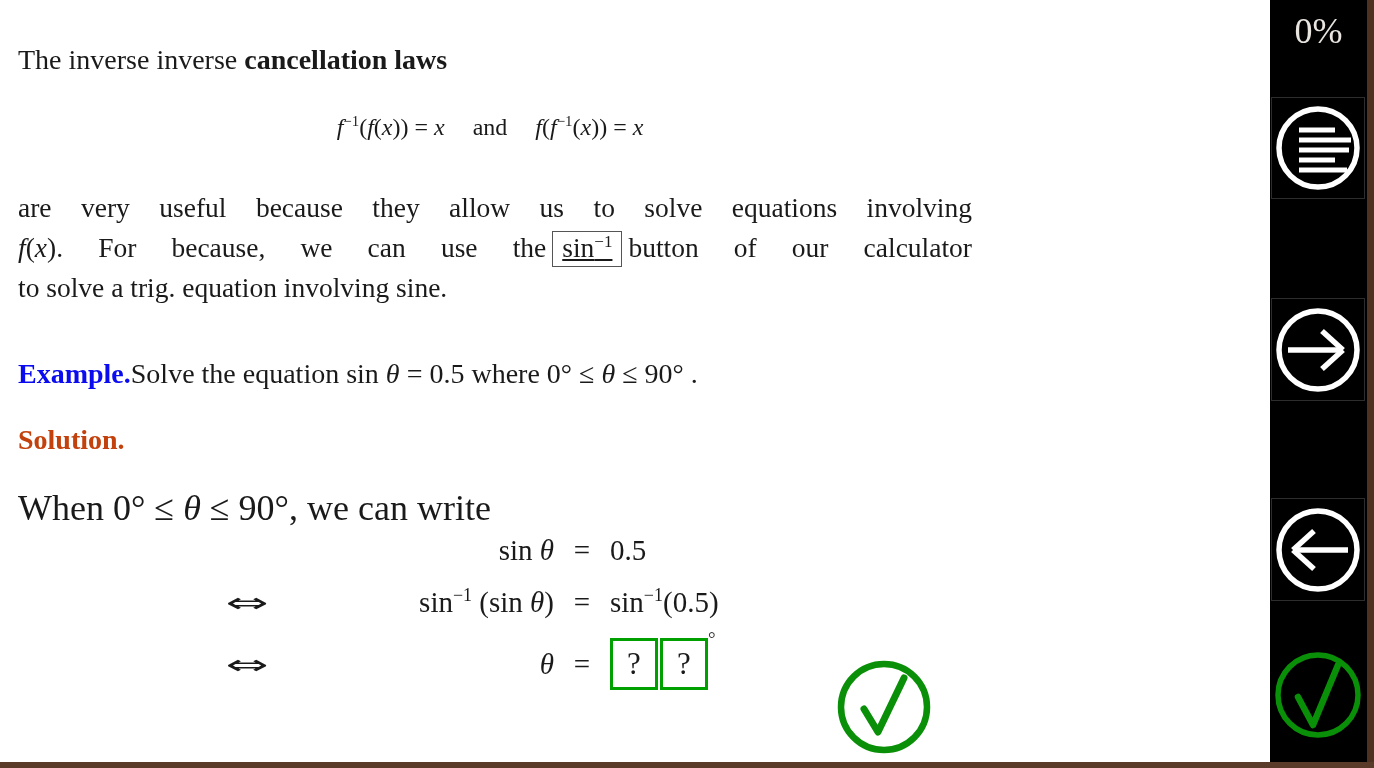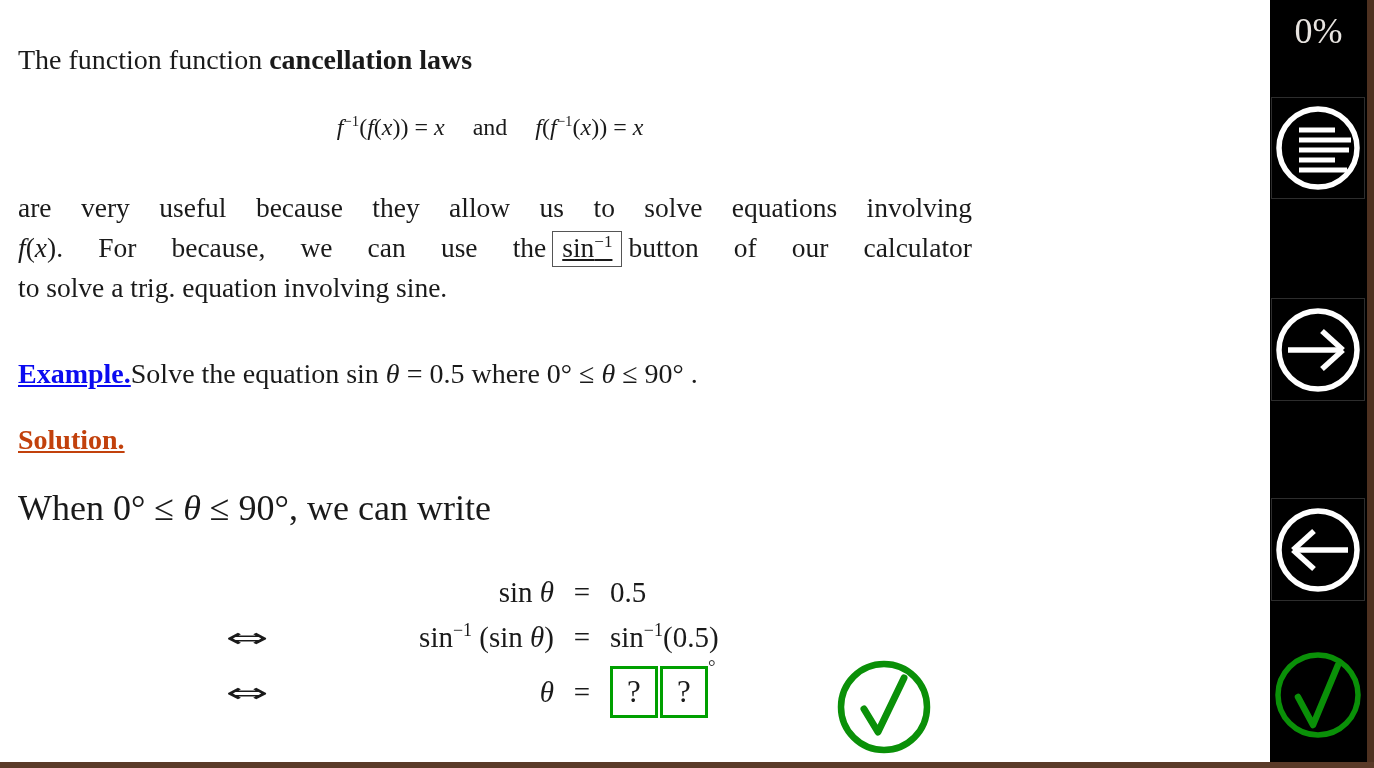--- a/index.html
+++ b/index.html
@@ -32,31 +32,31 @@
   .calc-box {
     display:inline-block;
     border:1.5px solid #555;
     padding:1px 9px 3px 9px;
     margin:0 6px;
     line-height:1.1;
     text-decoration:underline;
   }
 
   .example-line { left:18px; top:358px; font-size:28px; }
-  .lbl { font-weight:bold;text-decoration:underline; }
+  .lbl { font-weight:bold; }
   .example-line .seg2 { }
 
   .solution-line { left:18px; top:424px; font-size:28px; }
   .when-line { left:18px; top:487px; font-size:36px; }
 
   .eq-grid {
-    left:226px; top:576px;
+    left:226px; top:534px;
     display:grid;
     grid-template-columns: 118px 210px 56px auto;
-    row-gap:12px;
+    row-gap:19px;
     align-items:center;
     font-size:29px;
   }
   .cell { white-space:nowrap; }
   .lhs { text-align:right; }
   .rel { text-align:center; }
   .rhs { text-align:left; }
   .dbl-arrow {
     display:inline-block;
     transform: scaleX(1.9);
@@ -111,21 +111,21 @@
   .frame-bottom { position:absolute; left:0; top:762px; width:1374px; height:6px; background:#5a3a28; }
 </style>
 </head>
 <body>
 
 <div class="page">
 
   <main class="content">
 
     <div class="abs intro">
-      <span>The function function </span><b>cancellation laws</b>
+      <span>The inverse inverse </span><b>cancellation laws</b>
     </div>
 
     <div class="abs display-eq">
       <span><span class="i">f</span><sup>−1</sup><span>(</span><span class="i">f</span><span>(</span><span class="i">x</span><span>)) = </span><span class="i">x</span></span><span class="conj">and</span><span><span class="i">f</span><span>(</span><span class="i">f</span><sup>−1</sup><span>(</span><span class="i">x</span><span>)) = </span><span class="i">x</span></span>
     </div>
 
     <div class="abs para">
       <div class="jline">are very useful because they allow us to solve equations involving</div>
       <div class="jline">
         <span><span class="i">f</span><span>(</span><span class="i">x</span><span>). For because, we can use the</span></span><span class="calc-box"><span>sin</span><sup>−1</sup></span><span>button of our calculator</span>

